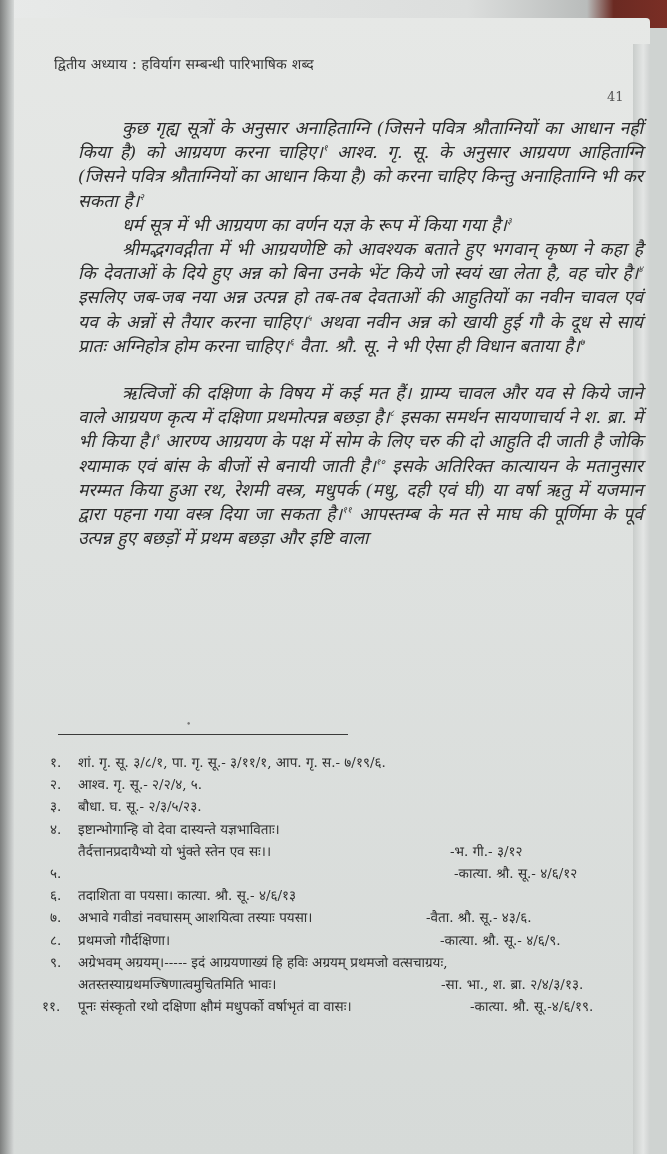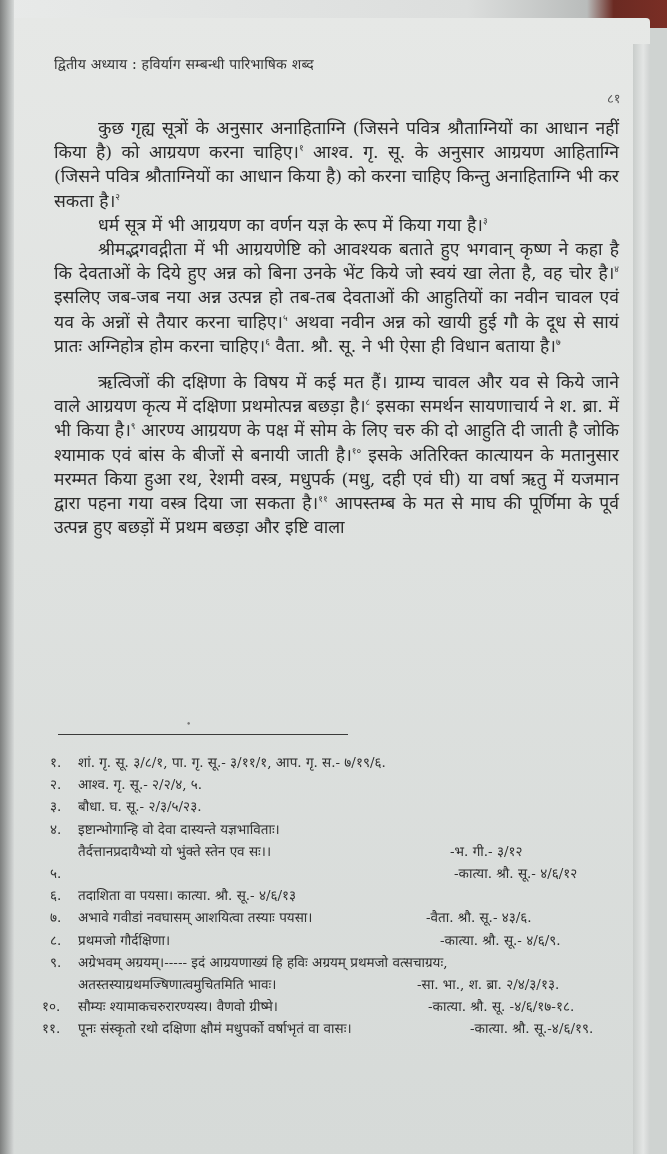--- a/index.html
+++ b/index.html
@@ -27,25 +27,25 @@
     background:linear-gradient(90deg,#c9cdcb,#e3e5e4 60%,#cfd2d1);
   }
   .running-head {
     position:absolute; left:40px; top:36px; font-size:14px; color:#333;
     letter-spacing:0.2px;
   }
   .page-number {
     position:absolute; left:593px; top:71px; font-size:13px; color:#555;
   }
   .body-text {
-    position:absolute; left:40px; top:98px; width:565px;
-    font-size:17.5px; line-height:24.2px; text-align:justify;
+    position:absolute; left:64px; top:98px; width:565px;
+    font-size:17.5px; line-height:24.2px; text-align:justify;font-style:italic;
   }
   .para { margin:0; text-indent:44px; }
-  .para.gap { margin-top:12px; }
+  .para.gap { margin-top:23px; }
   sup { font-size:9px; vertical-align:7px; line-height:0; }
   .rule {
     position:absolute; left:44px; top:716px; width:290px; height:1px;
     background:#3a3a3a;
   }
   .rule-dot { position:absolute; left:172px; top:701px; font-size:9px; color:#777; }
   .footnotes {
     position:absolute; left:36px; top:733px; width:600px;
     font-size:13.5px; line-height:22.2px; color:#2e2e2e;
   }
@@ -57,21 +57,21 @@
 </head>
 <body>
 
 <div class="top-strip"></div>
 <div class="left-edge"></div>
 
 <div class="page">
   <div class="page-edge"></div>
 
   <div class="running-head">द्वितीय अध्याय : हविर्याग सम्बन्धी पारिभाषिक शब्द</div>
-  <div class="page-number">८१</div>
+  <div class="page-number">41</div>
 
   <div class="body-text">
     <p class="para"><span>कुछ गृह्य सूत्रों के अनुसार अनाहिताग्नि (जिसने पवित्र श्रौताग्नियों का आधान नहीं किया है) को आग्रयण करना चाहिए।</span><sup>१</sup> <span>आश्व. गृ. सू. के अनुसार आग्रयण आहिताग्नि (जिसने पवित्र श्रौताग्नियों का आधान किया है) को करना चाहिए किन्तु अनाहिताग्नि भी कर सकता है।</span><sup>२</sup></p>
 
     <p class="para"><span>धर्म सूत्र में भी आग्रयण का वर्णन यज्ञ के रूप में किया गया है।</span><sup>३</sup></p>
 
     <p class="para"><span>श्रीमद्भगवद्गीता में भी आग्रयणेष्टि को आवश्यक बताते हुए भगवान् कृष्ण ने कहा है कि देवताओं के दिये हुए अन्न को बिना उनके भेंट किये जो स्वयं खा लेता है, वह चोर है।</span><sup>४</sup> <span>इसलिए जब-जब नया अन्न उत्पन्न हो तब-तब देवताओं की आहुतियों का नवीन चावल एवं यव के अन्नों से तैयार करना चाहिए।</span><sup>५</sup> <span>अथवा नवीन अन्न को खायी हुई गौ के दूध से सायं प्रातः अग्निहोत्र होम करना चाहिए।</span><sup>६</sup> <span>वैता. श्रौ. सू. ने भी ऐसा ही विधान बताया है।</span><sup>७</sup></p>
 
     <p class="para gap"><span>ऋत्विजों की दक्षिणा के विषय में कई मत हैं। ग्राम्य चावल और यव से किये जाने वाले आग्रयण कृत्य में दक्षिणा प्रथमोत्पन्न बछड़ा है।</span><sup>८</sup> <span>इसका समर्थन सायणाचार्य ने श. ब्रा. में भी किया है।</span><sup>९</sup> <span>आरण्य आग्रयण के पक्ष में सोम के लिए चरु की दो आहुति दी जाती है जोकि श्यामाक एवं बांस के बीजों से बनायी जाती है।</span><sup>१०</sup> <span>इसके अतिरिक्त कात्यायन के मतानुसार मरम्मत किया हुआ रथ, रेशमी वस्त्र, मधुपर्क (मधु, दही एवं घी) या वर्षा ऋतु में यजमान द्वारा पहना गया वस्त्र दिया जा सकता है।</span><sup>११</sup> <span>आपस्तम्ब के मत से माघ की पूर्णिमा के पूर्व उत्पन्न हुए बछड़ों में प्रथम बछड़ा और इष्टि वाला</span></p>
   </div>
@@ -117,26 +117,21 @@
         <span class="num">८.</span>
         <span class="txt">प्रथमजो गौर्दक्षिणा।</span>
         <span class="src" style="left:390px">-कात्या. श्रौ. सू.- ४/६/९.</span>
       </div>
     <div class="fn-line">
         <span class="num">९.</span>
         <span class="txt">अग्रेभवम् अग्रयम्।----- इदं आग्रयणाख्यं हि हविः अग्रयम् प्रथमजो वत्सचाग्रयः,</span>
       </div>
     <div class="fn-line">
         <span class="txt">अतस्तस्याग्रथमज्षिणात्वमुचितमिति भावः।</span>
-        <span class="src" style="left:367px">-सा. भा., श. ब्रा. २/४/३/१३.</span>
-      </div>
-    <div class="fn-line">
-        <span class="num" style="left:-8px">१०.</span>
-        <span class="txt">सौम्यः श्यामाकचरुरारण्यस्य। वैणवो ग्रीष्मे।</span>
-        <span class="src" style="left:378px">-कात्या. श्रौ. सू. -४/६/१७-१८.</span>
+        <span class="src" style="left:391px">-सा. भा., श. ब्रा. २/४/३/१३.</span>
       </div>
     <div class="fn-line">
         <span class="num" style="left:-8px">११.</span>
         <span class="txt">पूनः संस्कृतो रथो दक्षिणा क्षौमं मधुपर्को वर्षाभृतं वा वासः।</span>
         <span class="src" style="left:420px">-कात्या. श्रौ. सू.-४/६/१९.</span>
       </div>
   </div>
 </div>
 
 </body></html>

